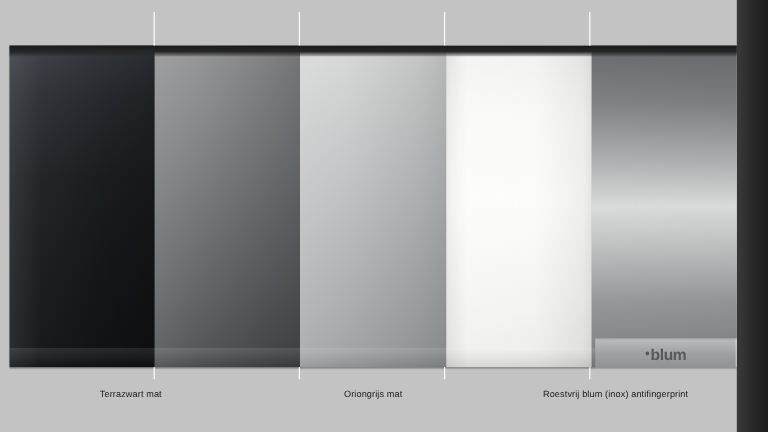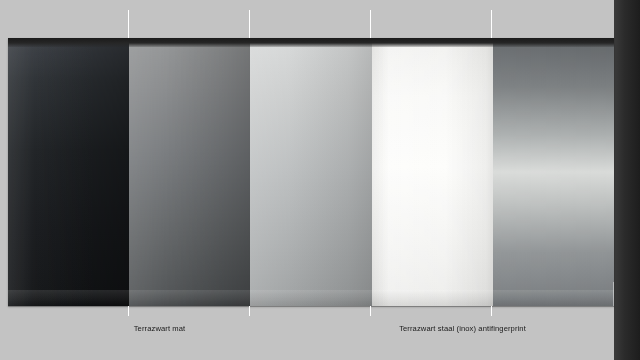--- a/index.html
+++ b/index.html
@@ -183,20 +183,27 @@
 
     <div class="panel" style="background:
            linear-gradient(to right, rgba(255,255,255,0.05) 0%, rgba(255,255,255,0.02) 100%),
            linear-gradient(to bottom, #5f6366 0%, #787c7e 18%, #a9adad 36%, #d8dad8 50%, #bcbfbe 62%, #8e9294 80%, #73777a 100%);"></div>
 
   </div>
 
   <div class="band-top-lip"></div>
   <div class="band-bottom-lip"></div>
 
+  <div class="logo-plate">
+    <span class="logo-inner">
+      <span class="logo-dot"></span>
+      <span>blum</span>
+    </span>
+  </div>
   <div class="logo-sep"></div>
 
   <div class="captions">
     <div class="caption">Terrazwart mat</div>
-    <div class="caption">Terrazwart staal (inox) antifingerprint</div>
+    <div class="caption">Oriongrijs mat</div>
+    <div class="caption">Roestvrij blum (inox) antifingerprint</div>
   </div>
 
 </div>
 
 </body></html>

